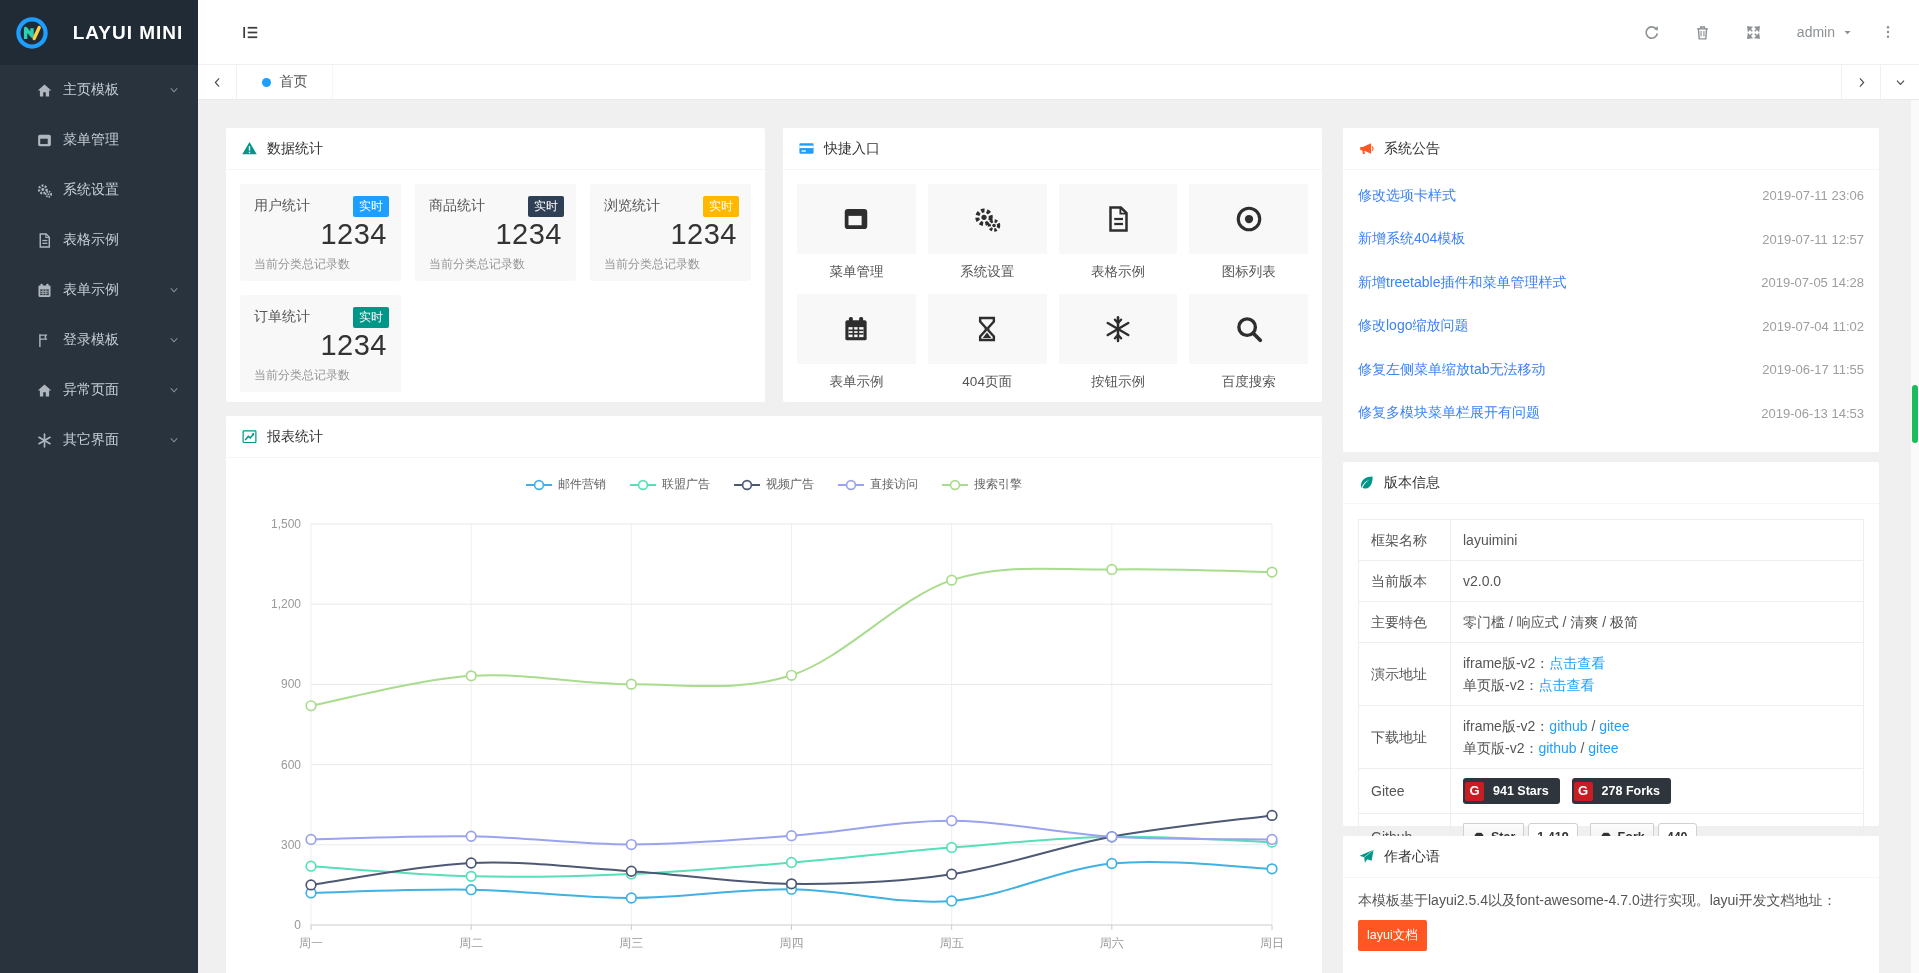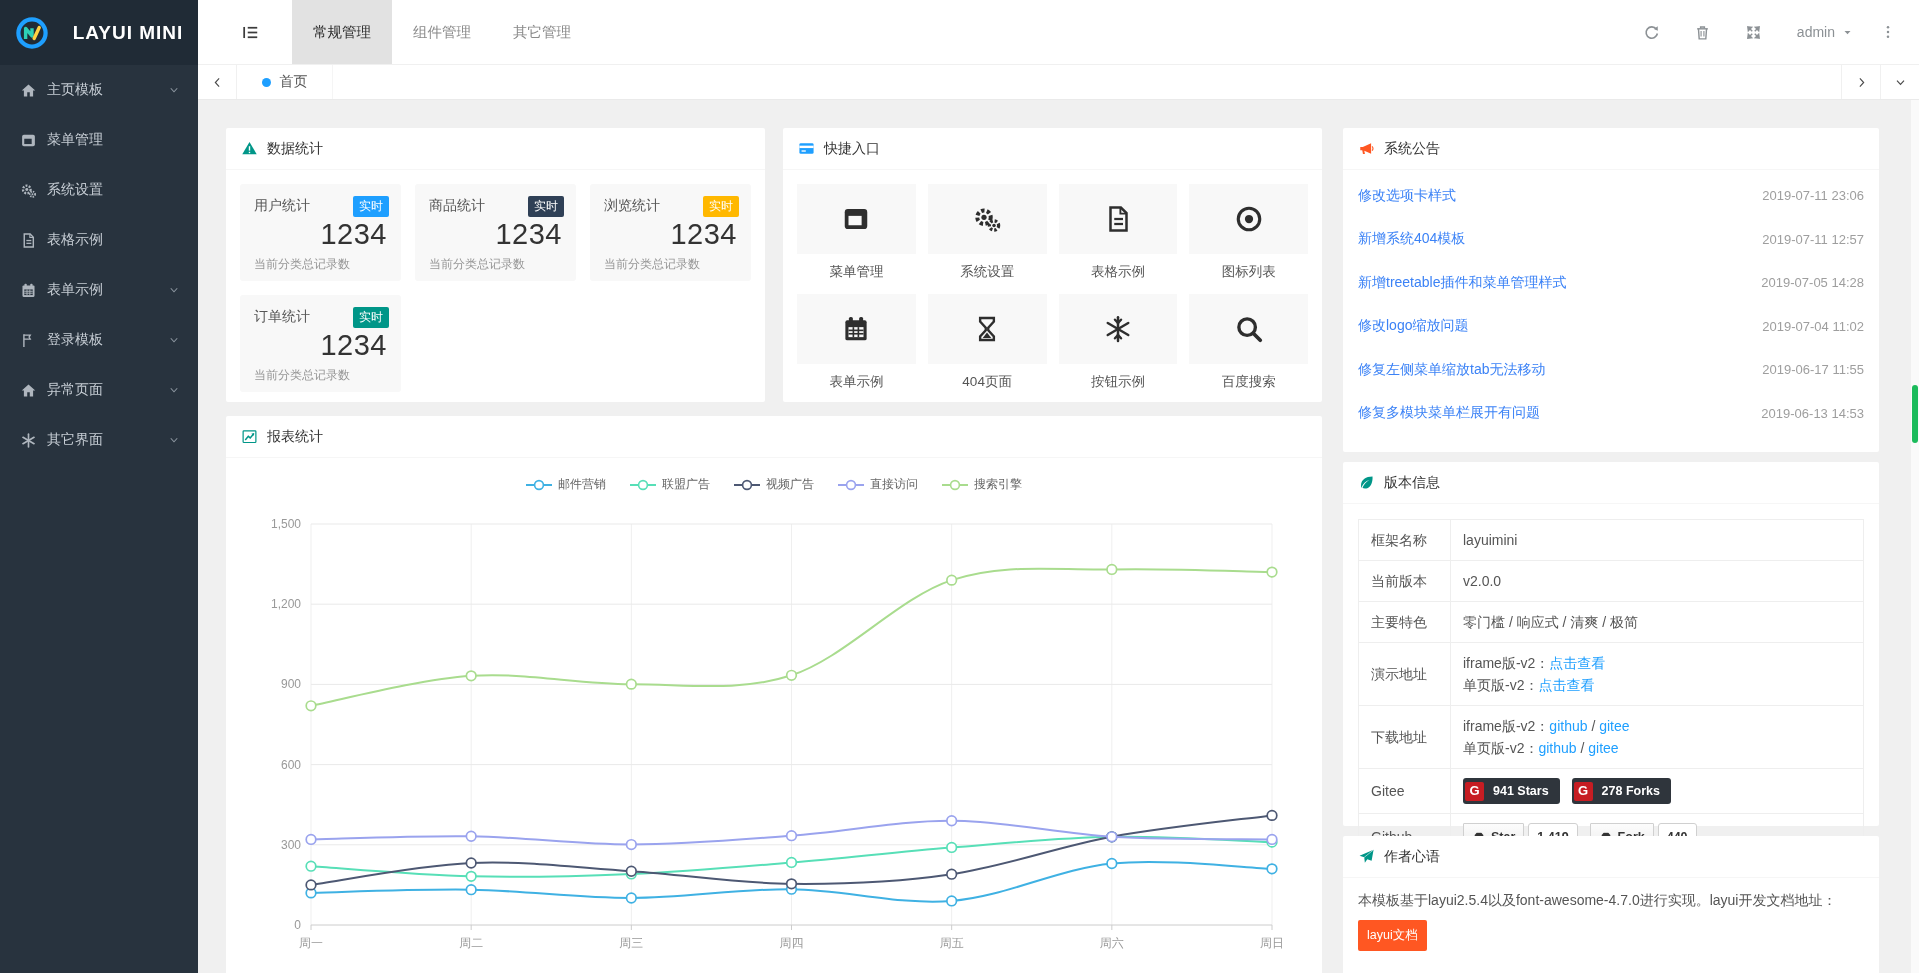--- a/index.html
+++ b/index.html
@@ -5,21 +5,21 @@
   * { margin:0; padding:0; box-sizing:border-box; }
   html,body { width:1919px; height:973px; overflow:hidden; background:#F0F0F0;
               font-family:"Liberation Sans", sans-serif; }
   .app { position:relative; width:1919px; height:973px; }
 
   
   .sidebar { position:absolute; left:0; top:0; width:198px; height:973px; background:#28333E; z-index:5; }
   .logo { height:65px; background:#202B36; display:flex; align-items:center; justify-content:center; gap:24px; cursor:pointer; }
   .logo-mark { width:34px; height:34px; display:inline-flex; }
   .logo-text { color:#FFFFFF; font-size:19px; font-weight:bold; letter-spacing:1px; }
-  .menu-item { height:50px; display:flex; align-items:center; padding:0 18px 0 20px;
+  .menu-item { height:50px; display:flex; align-items:center; padding:0 18px 0 36px;
                color:#C7CED5; cursor:pointer; --icon-bg:#28333E; }
   .menu-item .mi-icon { width:17px; height:17px; margin-right:10px; display:inline-flex; opacity:.85; }
   .menu-item .mi-label { font-size:14px; }
   .menu-item .mi-chevron { margin-left:auto; width:12px; height:12px; display:inline-flex; color:#8D97A0; }
 
   
   .navbar { position:absolute; left:198px; top:0; right:0; height:65px; background:#fff;
             border-bottom:1px solid #F0F0F0; display:flex; align-items:stretch; }
   .hamburger { width:52px; margin-left:26px; display:flex; align-items:center; justify-content:center;
                color:#3C3C3C; cursor:pointer; }
@@ -258,25 +258,20 @@
           <svg viewBox="0 0 24 24">
             <g stroke="currentColor" stroke-width="2.2">
               <line x1="4" y1="5" x2="4" y2="19"></line>
               <line x1="8.5" y1="6" x2="20.5" y2="6"></line>
               <line x1="8.5" y1="12" x2="20.5" y2="12"></line>
               <line x1="8.5" y1="18" x2="20.5" y2="18"></line>
             </g>
           </svg>
         </span>
     </div>
-    <div class="nav-tabs" id="headerTabs">
-        <div class="nav-tab active">常规管理</div>
-        <div class="nav-tab">组件管理</div>
-        <div class="nav-tab">其它管理</div>
-      </div>
     <div class="nav-right">
       <span id="navActions" style="display:flex">
           <div class="nav-action">
             <span>
               <svg viewBox="0 0 24 24">
                 <path d="M18.8 7.2 A8 8 0 1 0 20.3 13.4" fill="none" stroke="currentColor" stroke-width="2.3"></path>
                 <polygon points="20.8,3.2 20.9,9.4 15.3,7.2" fill="currentColor"></polygon>
               </svg>
             </span>
           </div>

